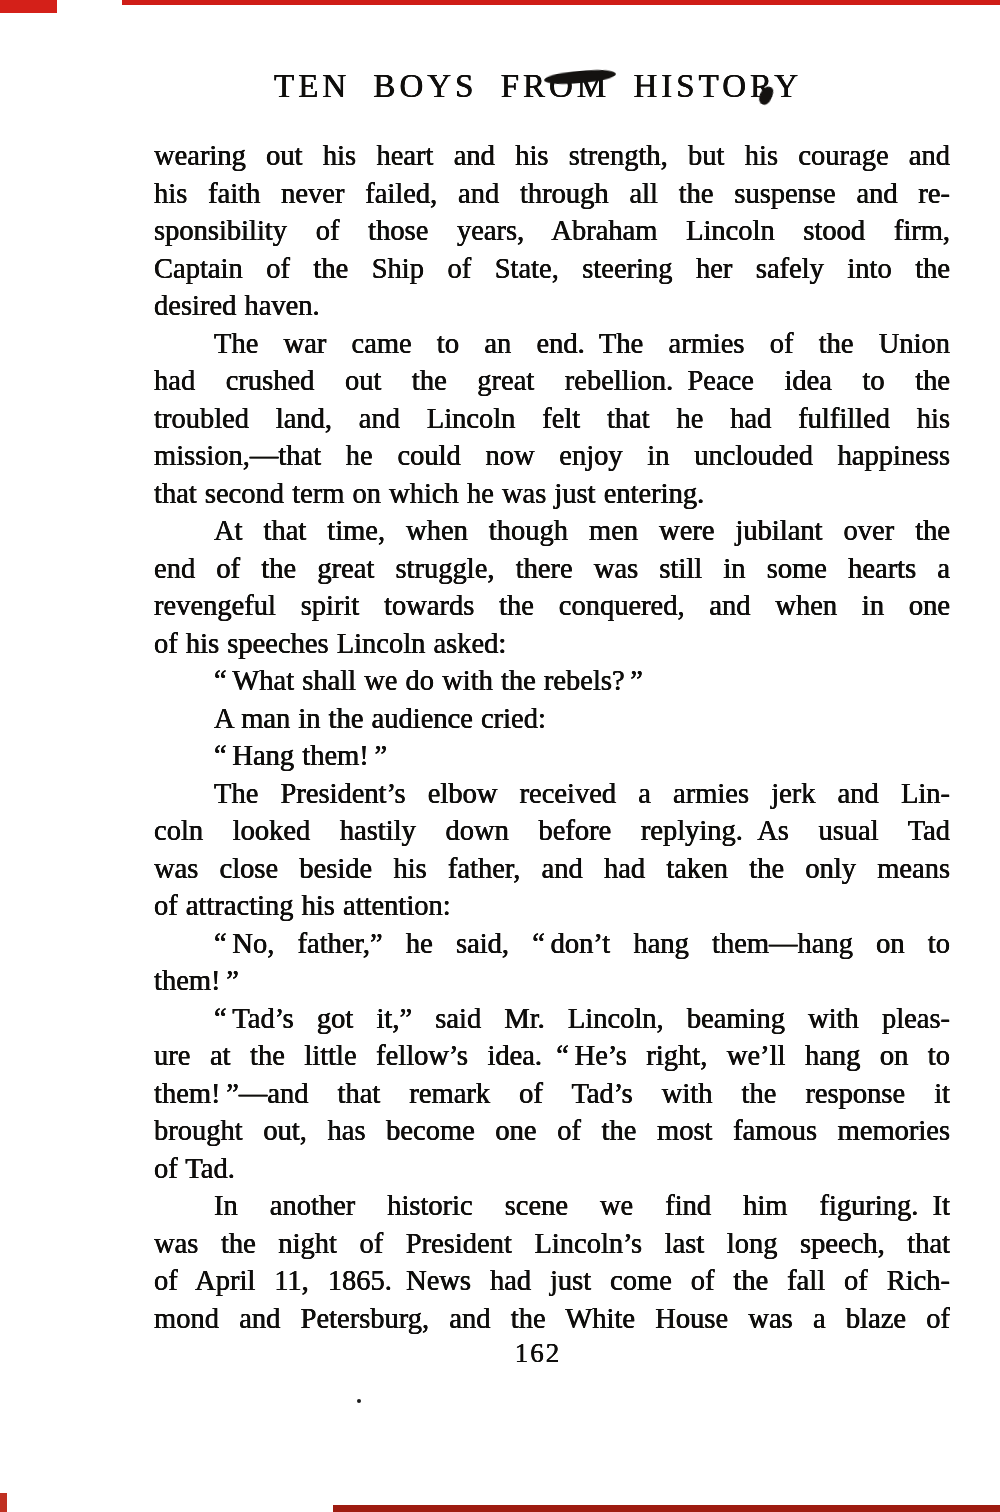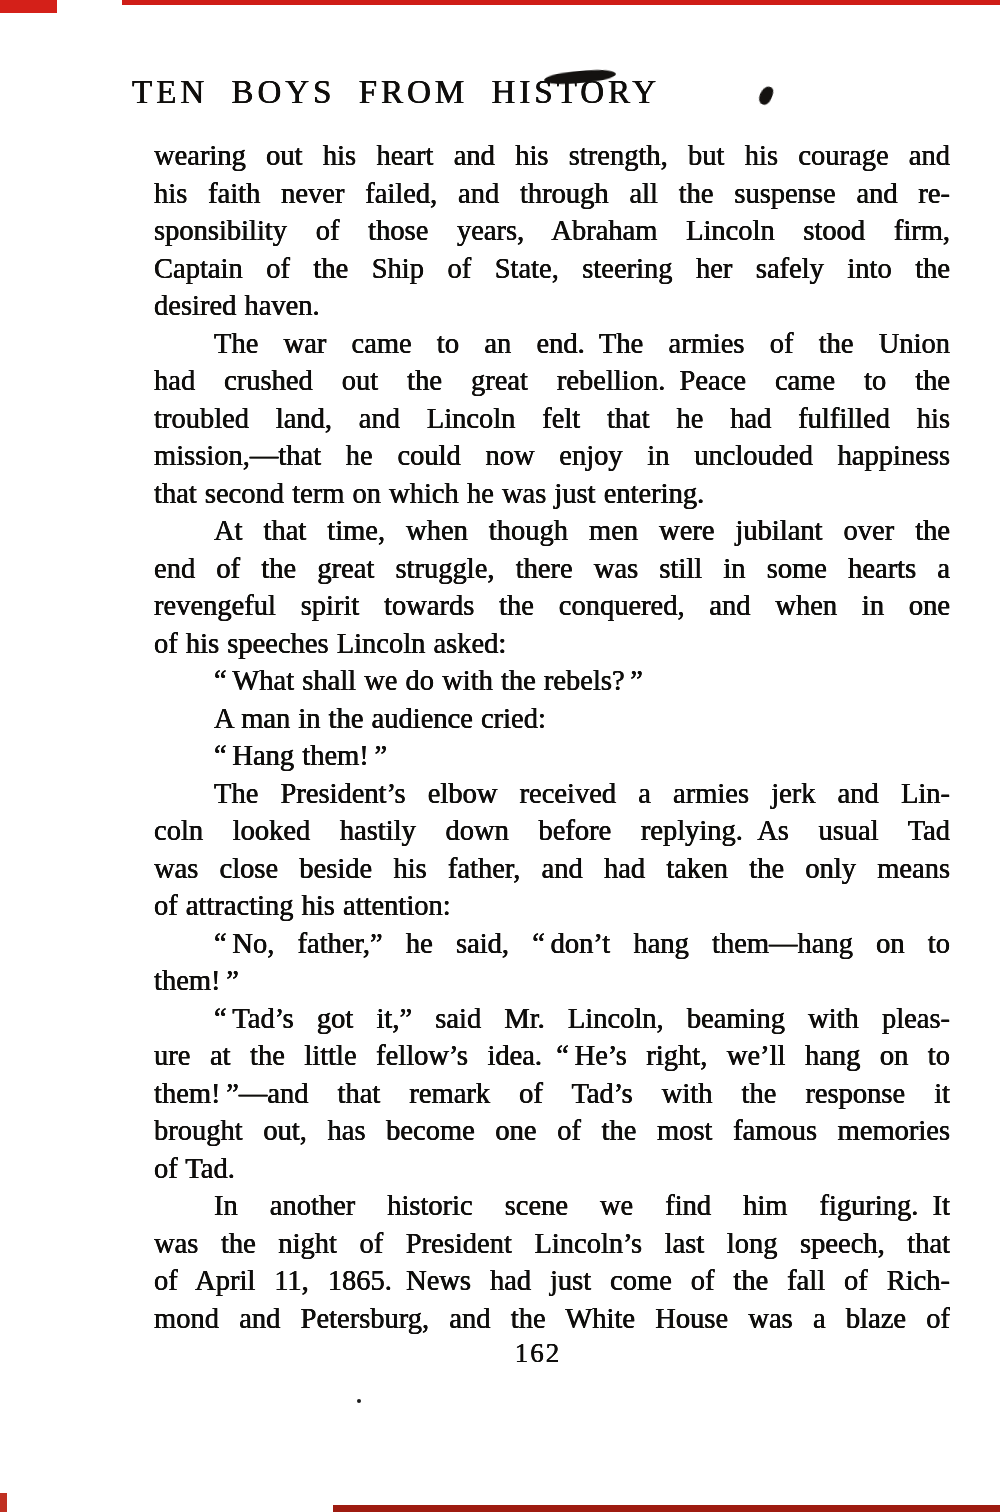--- a/index.html
+++ b/index.html
@@ -15,23 +15,24 @@
     font-family: "Liberation Serif", "DejaVu Serif", serif;
     color: #0f0e0c;
     
     text-shadow: 0.35px 0.25px 0 currentColor, -0.25px 0 0 currentColor;
   }
 
   
   .header {
     position: absolute;
     top: 68px; left: 126px; width: 824px;
-    margin: 6px;
+    margin: 0;
     font-size: 33px;
     font-weight: normal;
+    text-align: center;
     letter-spacing: 4px;
     word-spacing: 11px;
     white-space: nowrap;
   }
 
   
   .body-col {
     position: absolute;
     top: 137px; left: 126px; width: 824px;
     font-size: 28.5px;
@@ -106,21 +107,21 @@
   <div class="smudge-from"></div>
   <div class="smudge-y"></div>
 
   <div class="body-col" id="body-col">
       <div class="line">wearing out his heart and his strength, but his courage and</div>
       <div class="line">his faith never failed, and through all the suspense and re-</div>
       <div class="line">sponsibility of those years, Abraham Lincoln stood firm,</div>
       <div class="line">Captain of the Ship of State, steering her safely into the</div>
       <div class="line last">desired haven.</div>
       <div class="line indent">The war came to an end. The armies of the Union</div>
-      <div class="line">had crushed out the great rebellion. Peace came to the</div>
+      <div class="line">had crushed out the great rebellion. Peace idea to the</div>
       <div class="line">troubled land, and Lincoln felt that he had fulfilled his</div>
       <div class="line">mission,—that he could now enjoy in unclouded happiness</div>
       <div class="line last">that second term on which he was just entering.</div>
       <div class="line indent">At that time, when though men were jubilant over the</div>
       <div class="line">end of the great struggle, there was still in some hearts a</div>
       <div class="line">revengeful spirit towards the conquered, and when in one</div>
       <div class="line last">of his speeches Lincoln asked:</div>
       <div class="line last indent">“ What shall we do with the rebels? ”</div>
       <div class="line last indent">A man in the audience cried:</div>
       <div class="line last indent">“ Hang them! ”</div>

